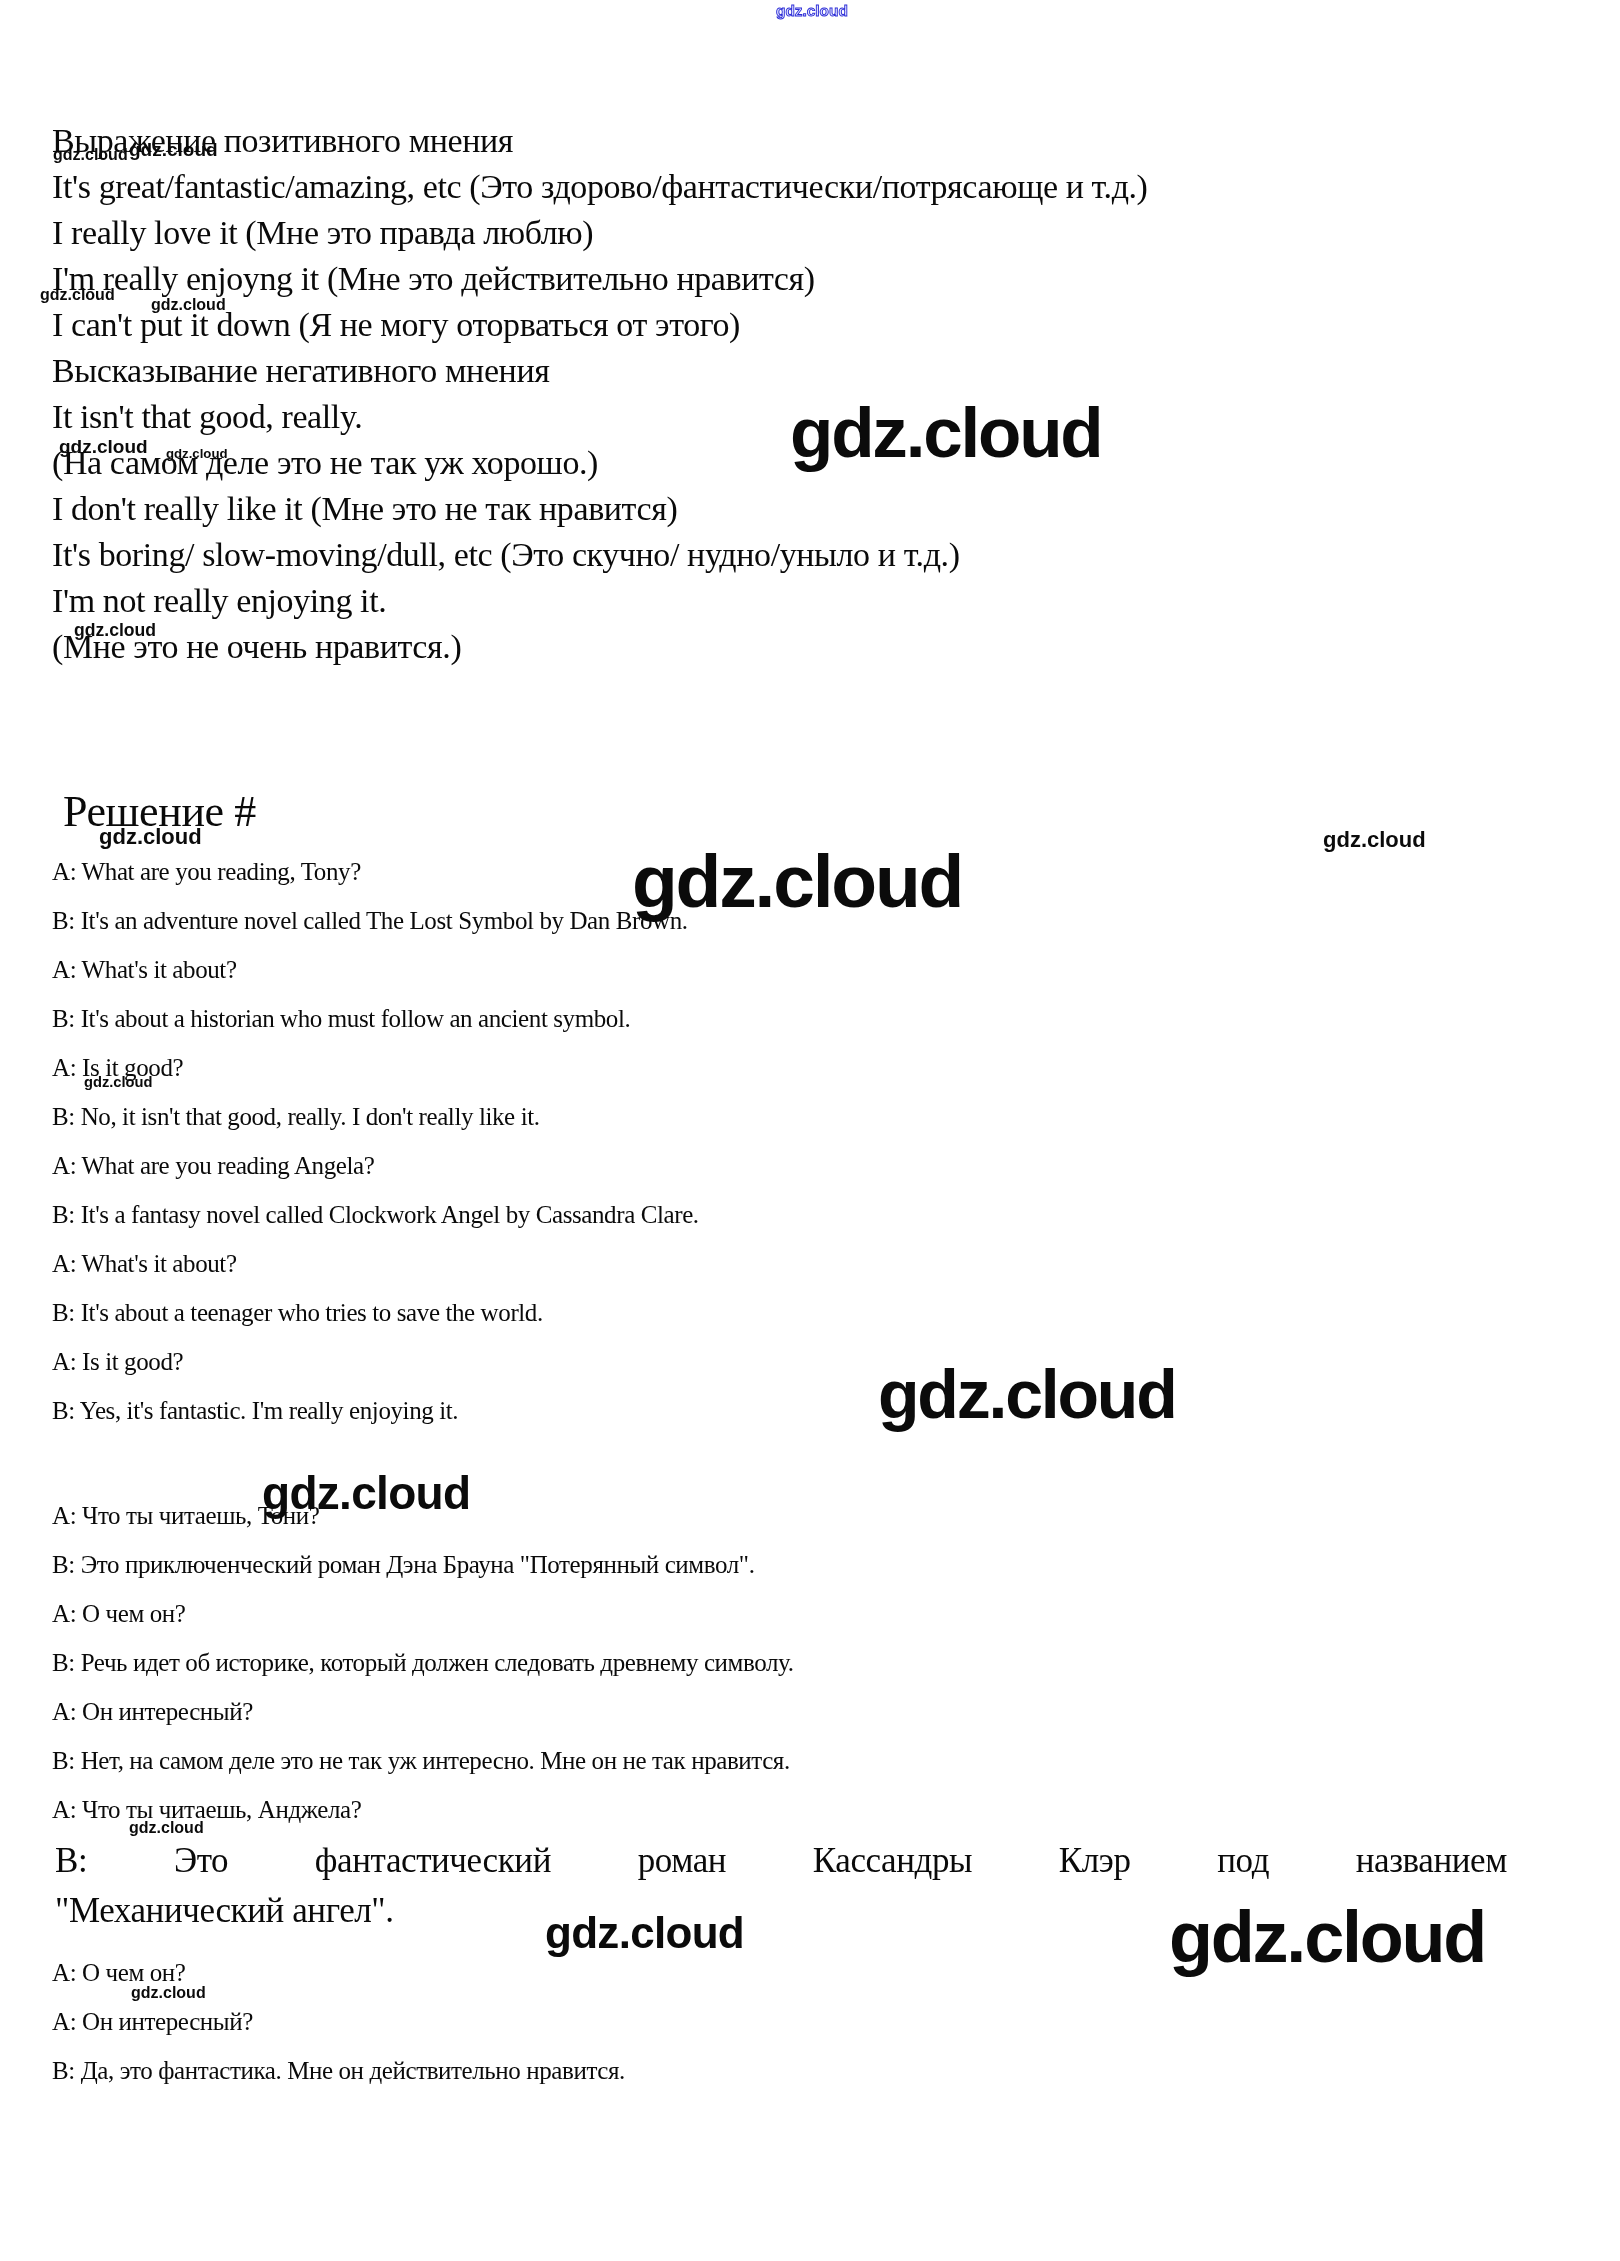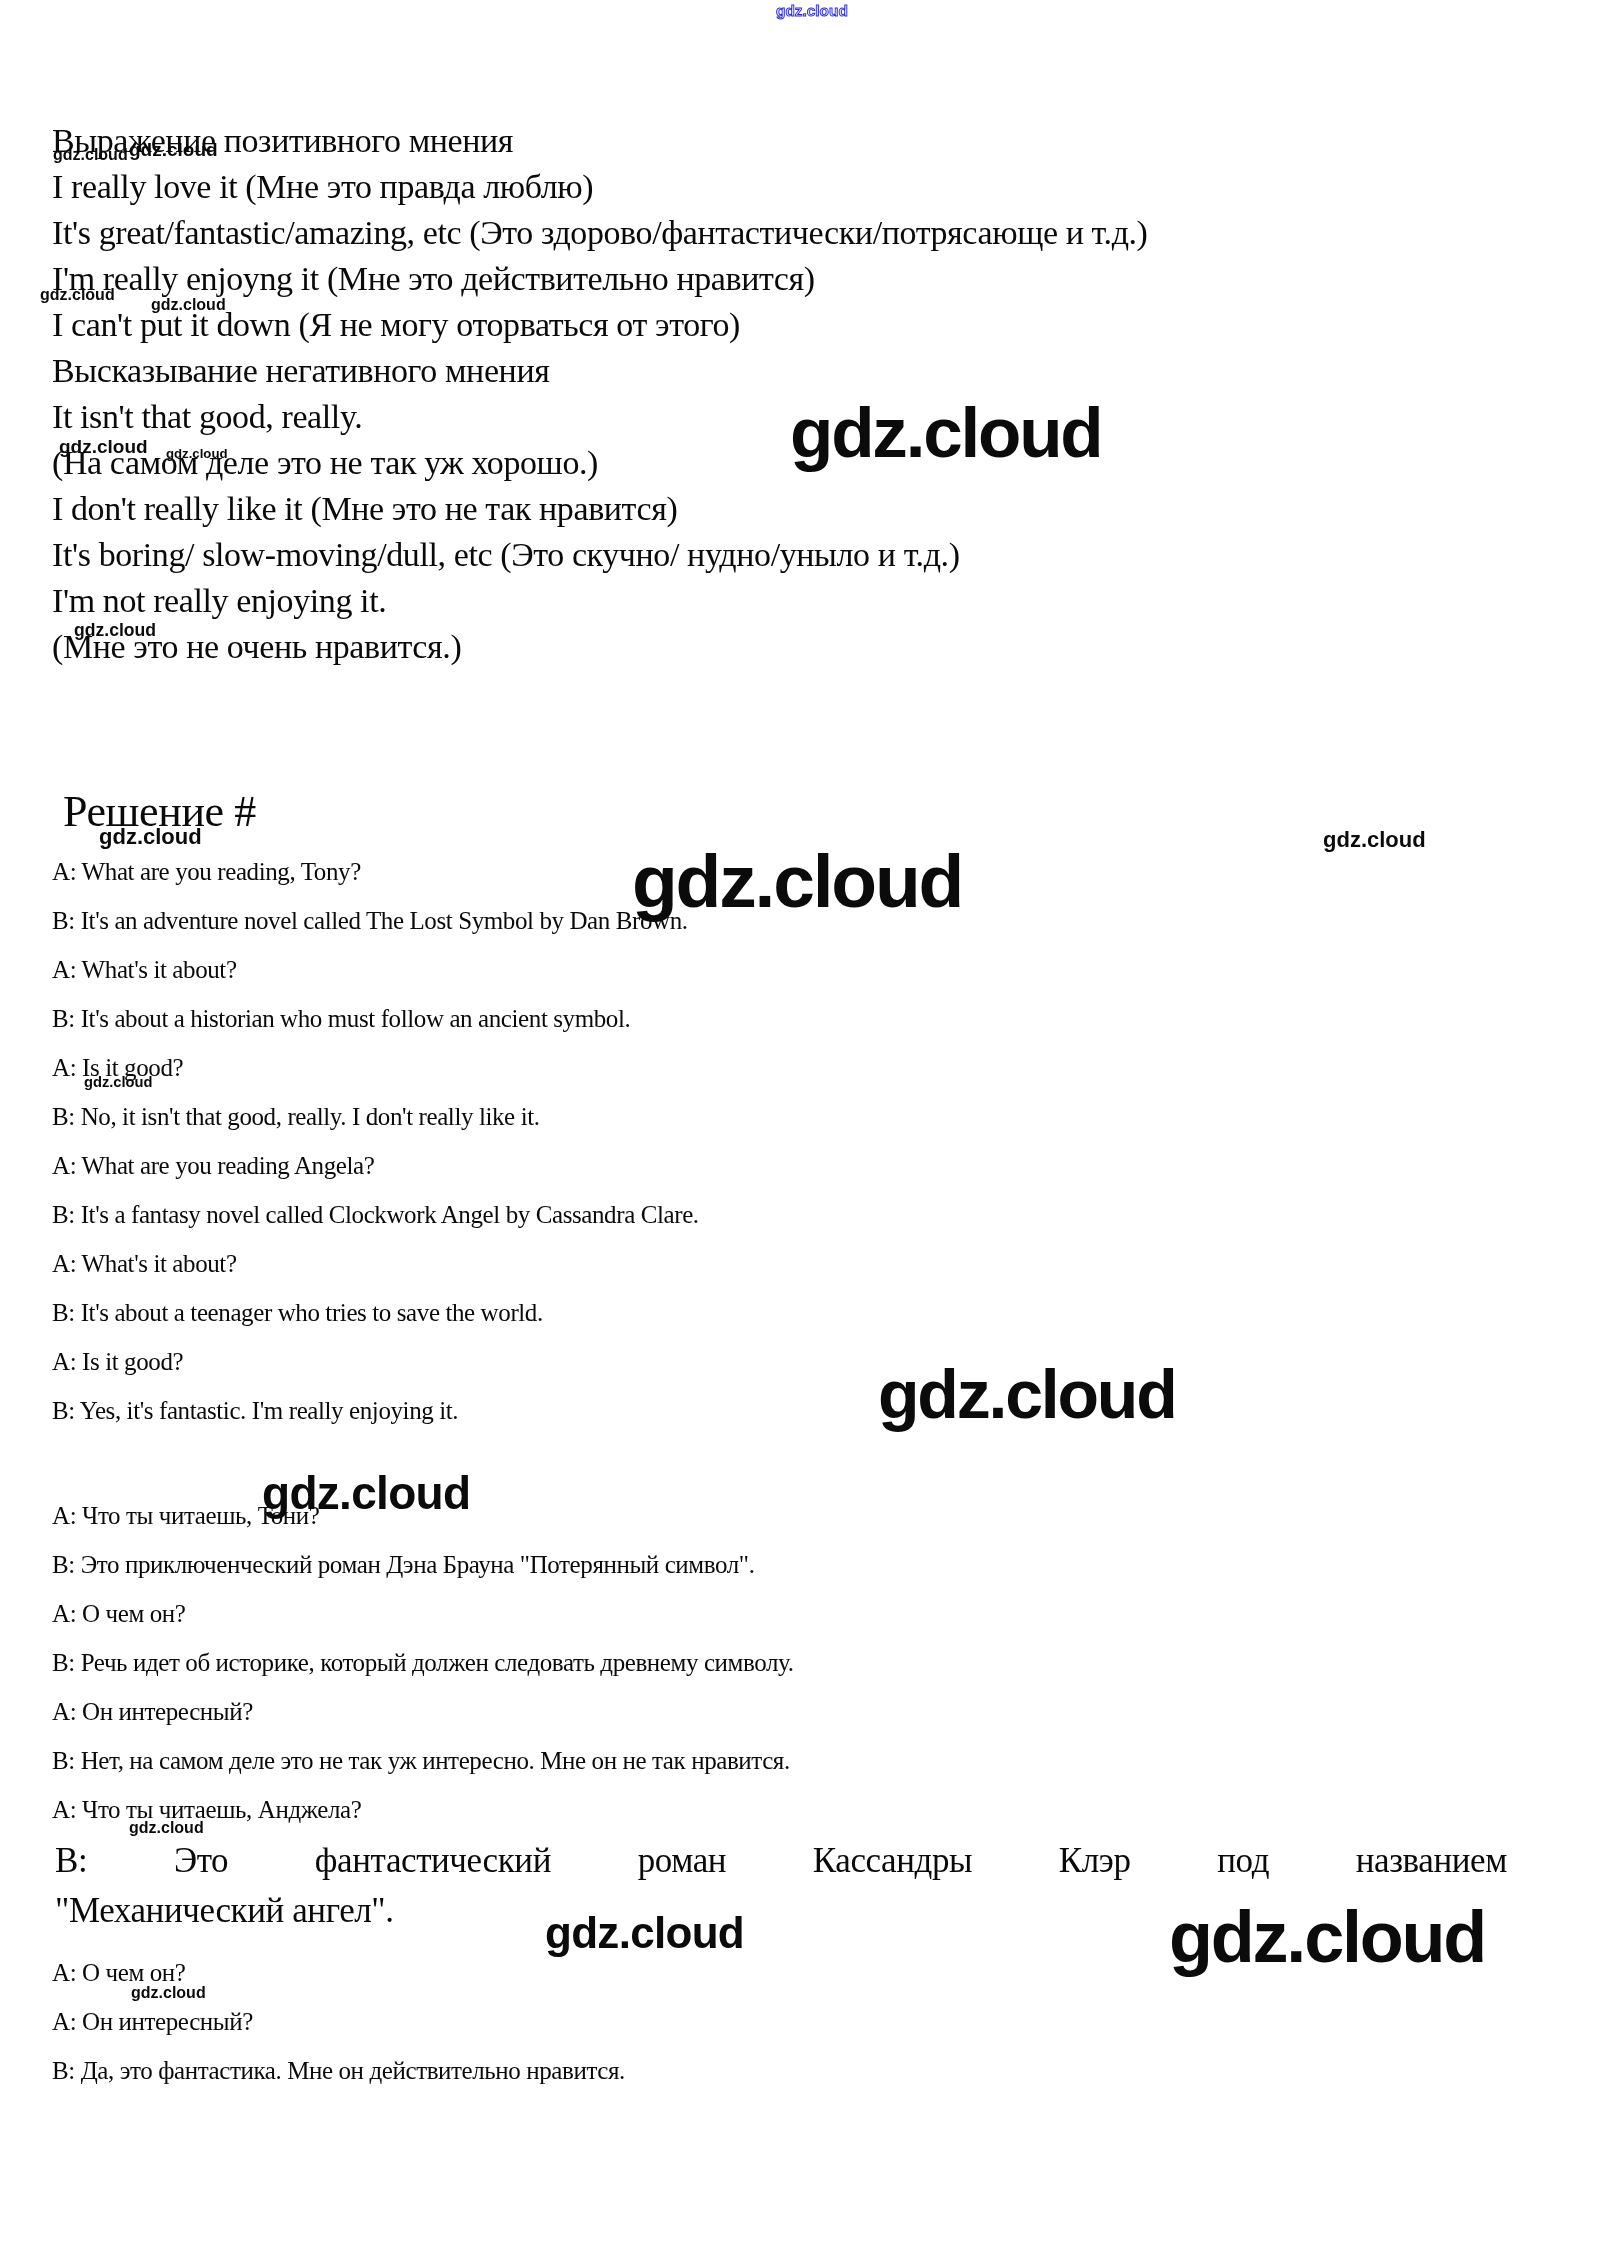--- a/index.html
+++ b/index.html
@@ -70,22 +70,22 @@
   <span class="wm wm-big" style="left:632px;top:844px;font-size:75px">gdz.cloud</span>
   <span class="wm wm-big" style="left:878px;top:1360px;font-size:68px">gdz.cloud</span>
   <span class="wm wm-big" style="left:1169px;top:1901px;font-size:72px">gdz.cloud</span>
 
   <span class="wm wm-med" style="left:262px;top:1470px;font-size:46px">gdz.cloud</span>
   <span class="wm wm-med" style="left:545px;top:1911px;font-size:44px">gdz.cloud</span>
 
   <div class="block help-block" style="top:118px">
 
   <div class="line">Выражение позитивного мнения</div>
+      <div class="line">It's great/fantastic/amazing, etc (Это здорово/фантастически/потрясающе и т.д.)</div>
       <div class="line">I really love it (Мне это правда люблю)</div>
-      <div class="line">It's great/fantastic/amazing, etc (Это здорово/фантастически/потрясающе и т.д.)</div>
       <div class="line">I'm really enjoyng it (Мне это действительно нравится)</div>
       <div class="line">I can't put it down (Я не могу оторваться от этого)</div>
       <div class="line">Высказывание негативного мнения</div>
       <div class="line">It isn't that good, really.</div>
       <div class="line">(На самом деле это не так уж хорошо.)</div>
       <div class="line">I don't really like it (Мне это не так нравится)</div>
       <div class="line">It's boring/ slow-moving/dull, etc (Это скучно/ нудно/уныло и т.д.)</div>
       <div class="line">I'm not really enjoying it.</div>
       <div class="line">(Мне это не очень нравится.)</div>
     </div>

